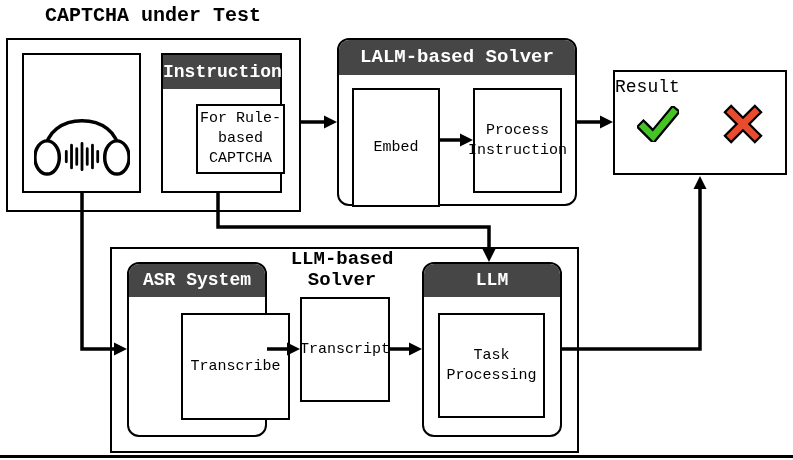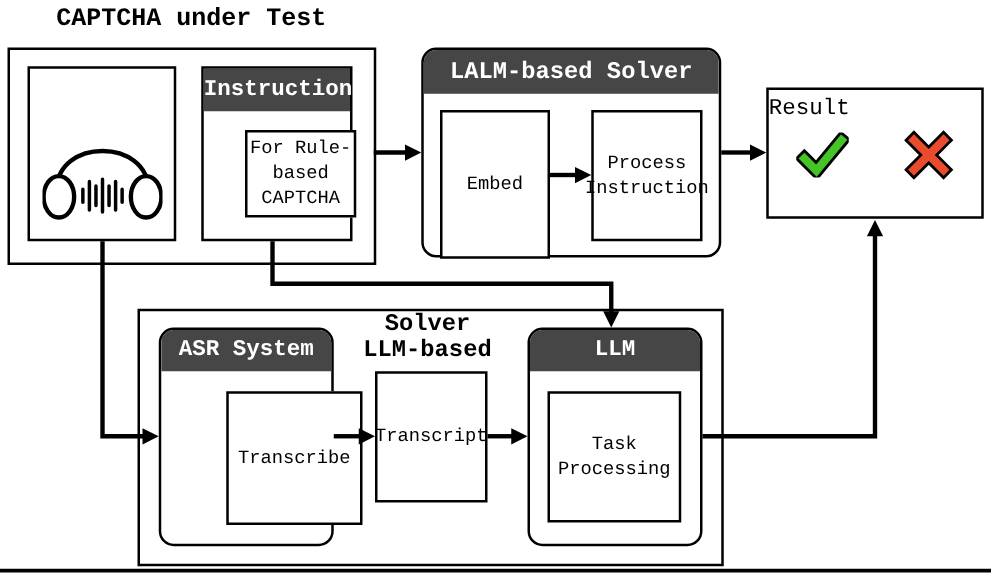--- a/index.html
+++ b/index.html
@@ -90,22 +90,22 @@
       </svg>
       <svg width="40" height="40" viewBox="0 0 54 54">
         <path class="cross-outline" d="M11 11 L43 43 M43 11 L11 43" stroke-width="15" stroke-linecap="square"></path>
         <path class="cross-fill" d="M11 11 L43 43 M43 11 L11 43" stroke-width="9" stroke-linecap="square"></path>
       </svg>
     </div>
   </div>
 
   <div class="abs box" style="left:110px;top:247px;width:469px;height:206px;"></div>
   <div class="abs llm-title" style="left:262px;top:249px;width:160px;">
+    <div>LLM-based</div>
     <div>Solver</div>
-    <div>LLM-based</div>
   </div>
 
   <div class="abs box round" style="left:127px;top:262px;width:140px;height:175px;">
     <div class="mod-header rd-header-sm">ASR System</div>
   </div>
   <div class="abs step" style="left:143px;top:313px;width:109px;height:107px;margin-left:38px;">
     <div>Transcribe</div>
   </div>
 
   <div class="abs step" style="left:300px;top:297px;width:90px;height:105px;justify-content:center;">

